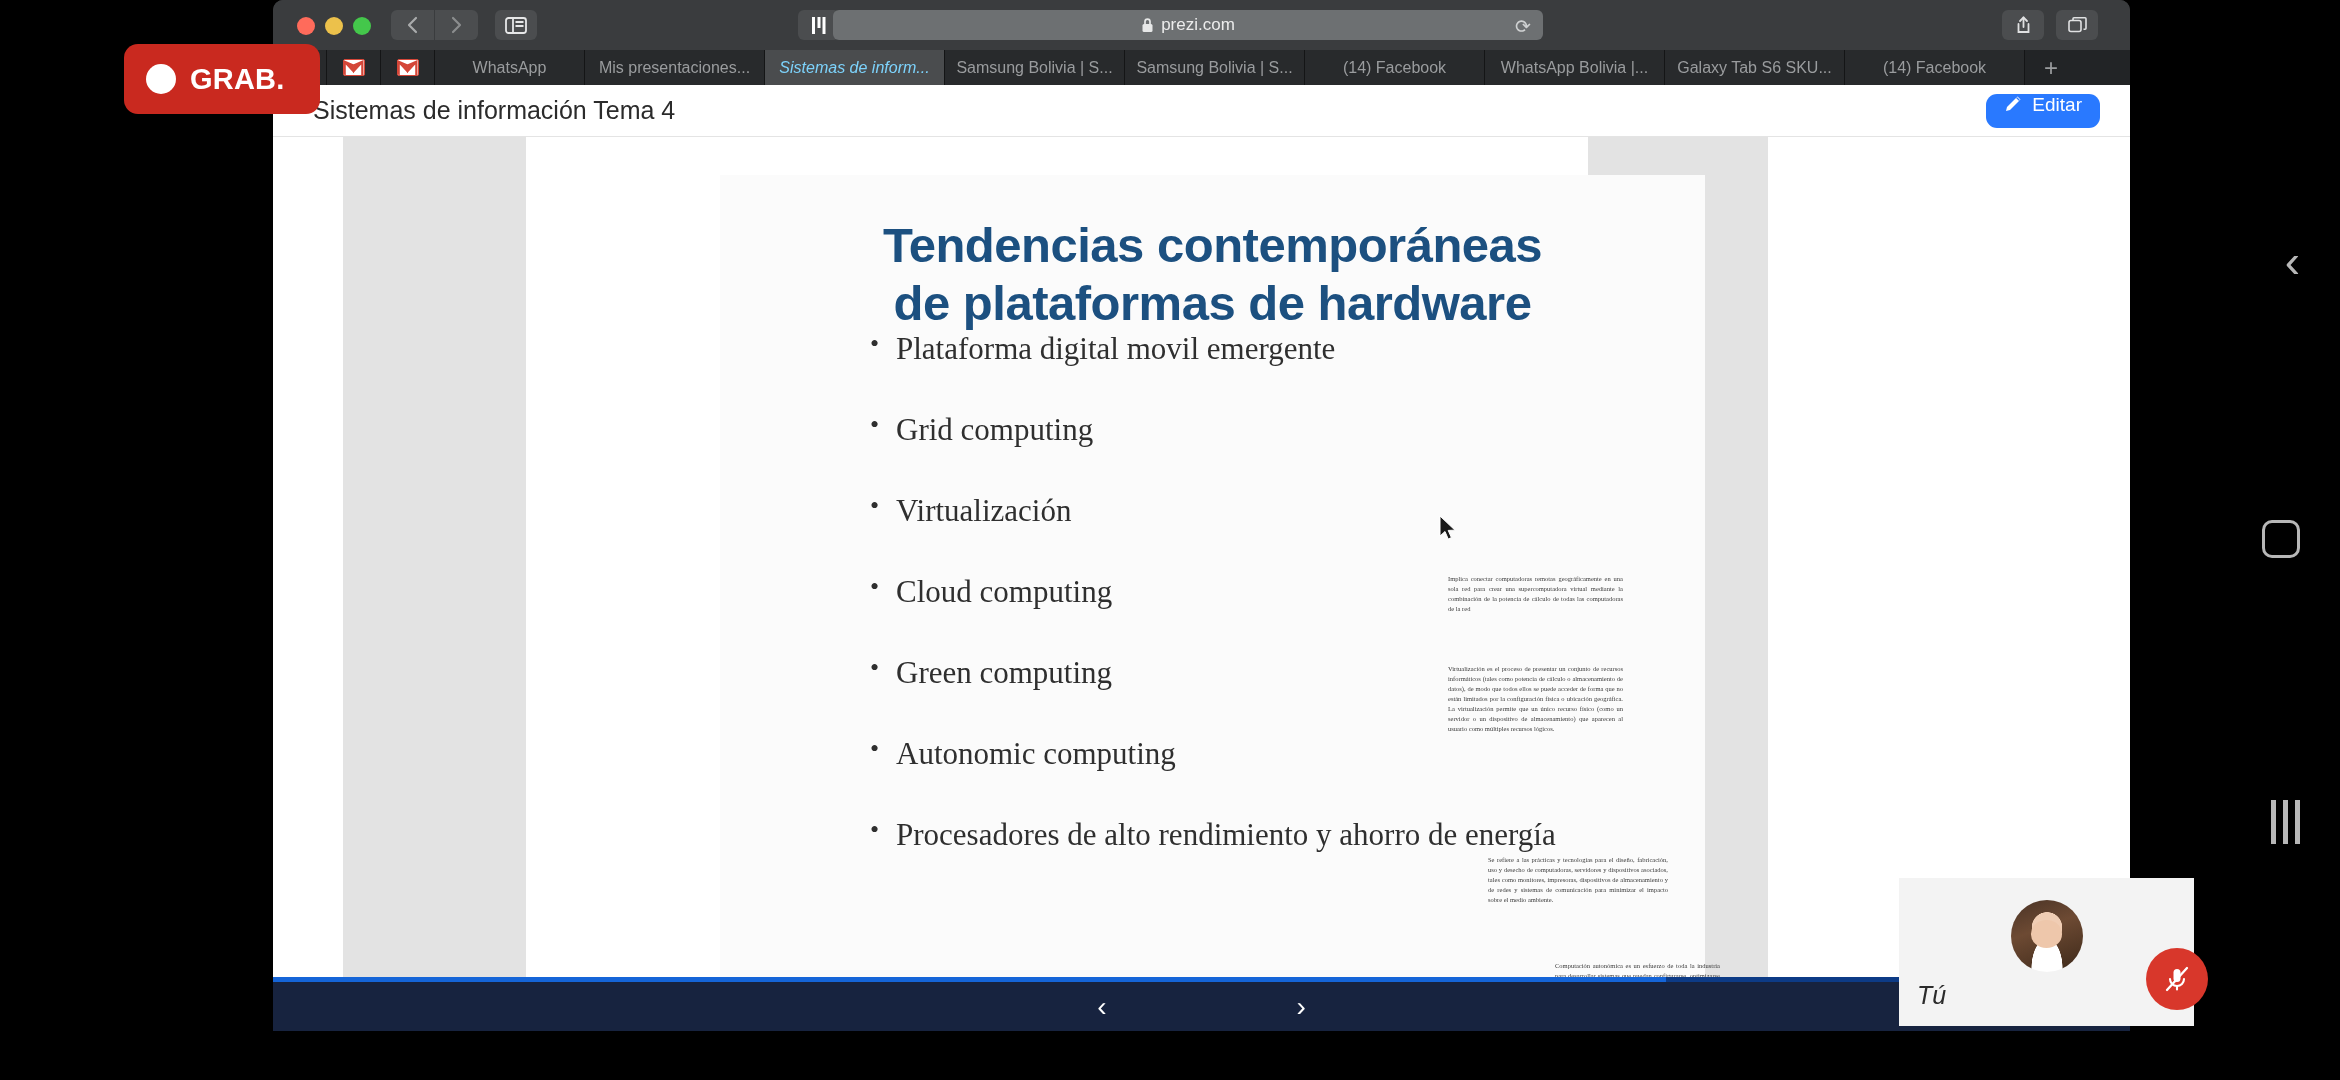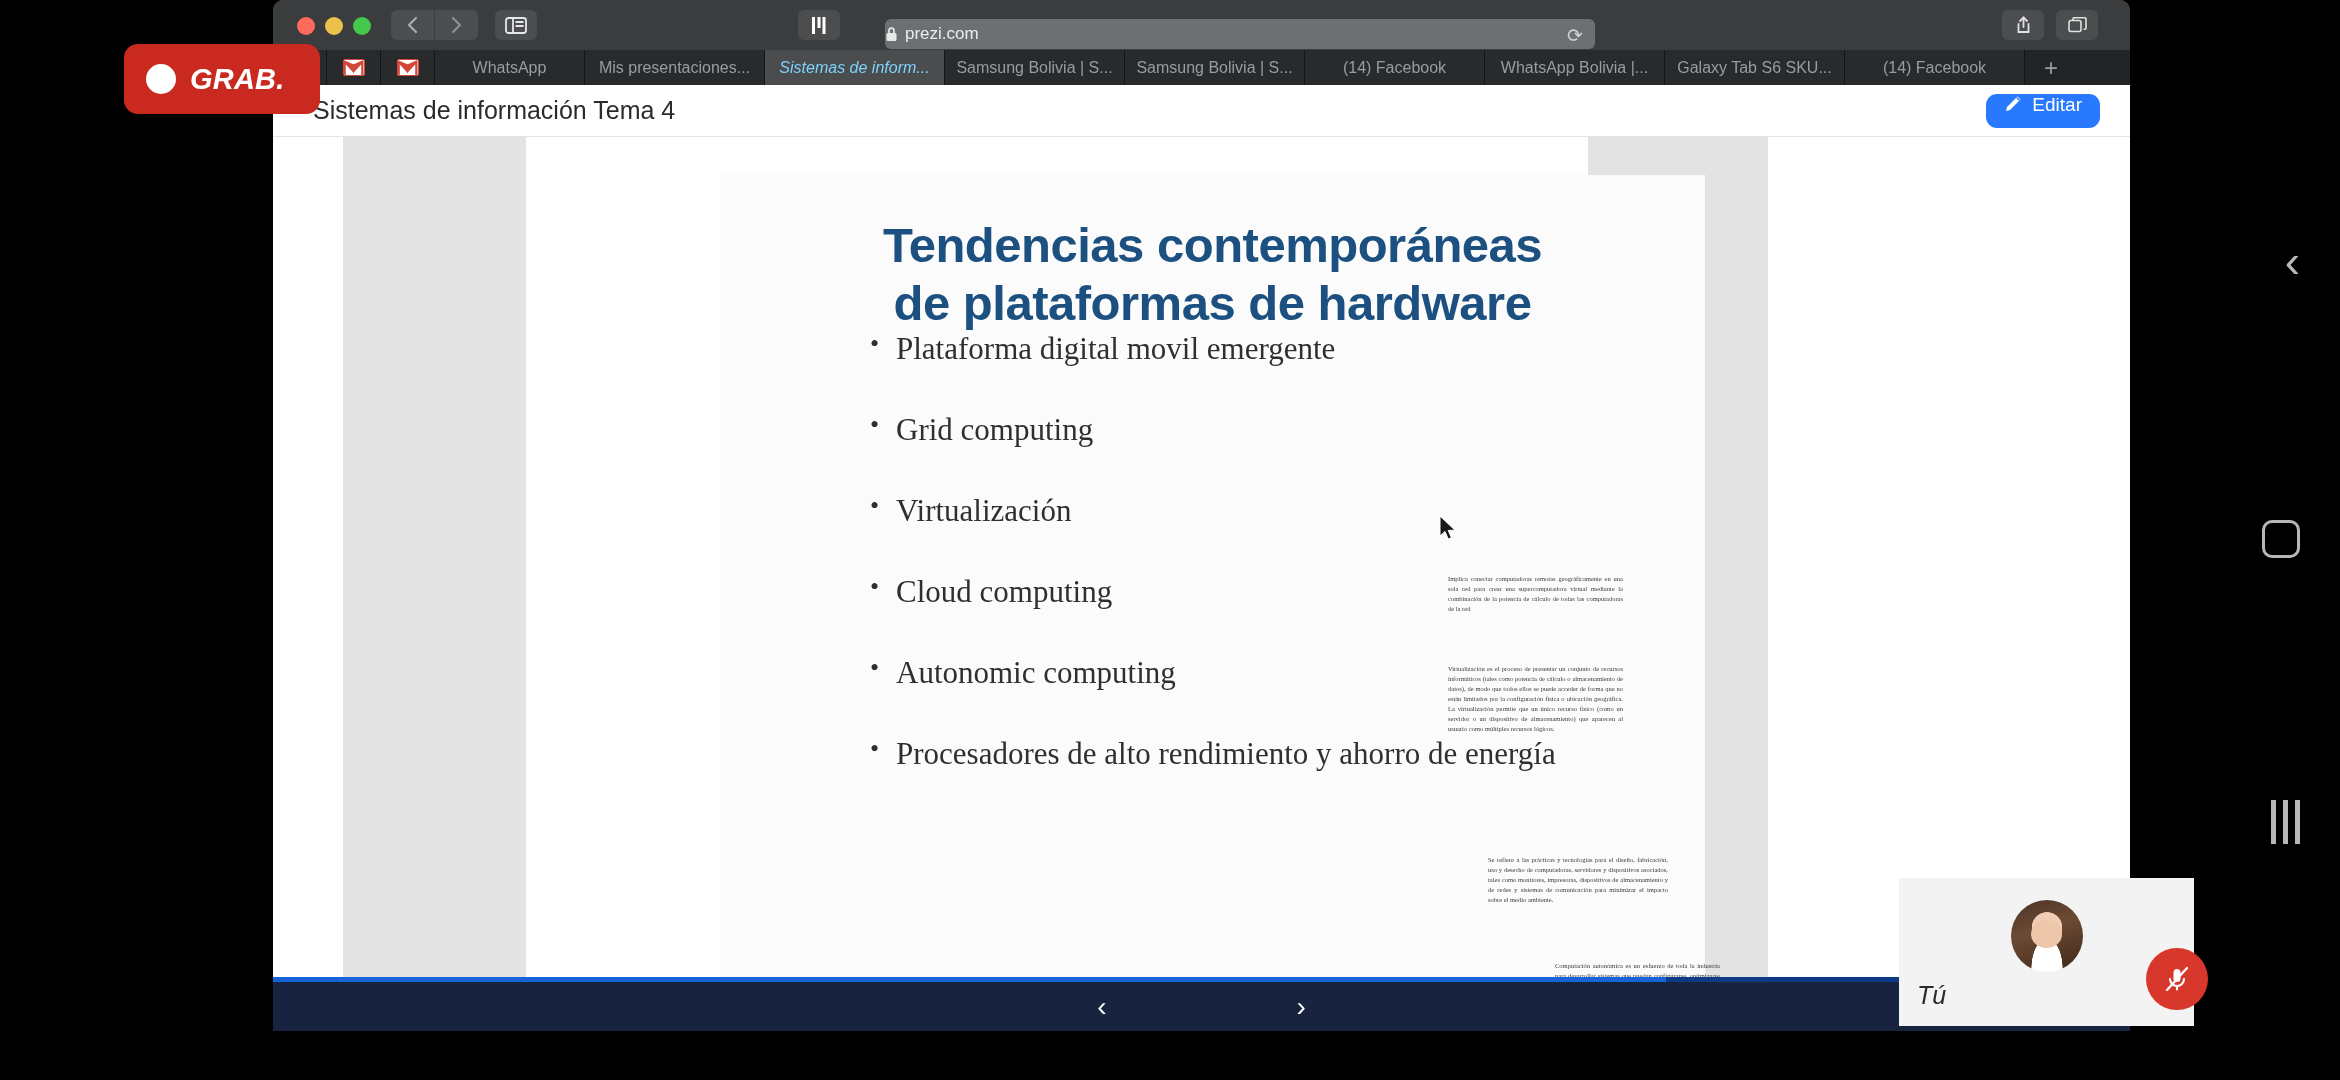--- a/index.html
+++ b/index.html
@@ -12,21 +12,21 @@
 
   
   #desktop { position: relative; width: 2340px; height: 1080px; background: #000; }
 
   
   #rec-badge {
     position: absolute; left: 124px; top: 44px;
     width: 196px; height: 70px;
     background: #c9291f; border-radius: 14px;
     display: flex; align-items: center; gap: 14px;
-    padding-left: 22px; z-index: 60; font-style: italic;
+    padding-left: 22px; z-index: 60;
   }
   #rec-dot { width: 30px; height: 30px; border-radius: 50%; background: #fff; flex: 0 0 auto; }
   #rec-label { color: #fff; font-size: 29px; font-weight: 700; letter-spacing: .2px; }
 
   
   #browser {
     position: absolute; left: 273px; top: 0; width: 1857px; height: 1031px;
     background: #3a3c3e; border-top-left-radius: 10px; border-top-right-radius: 10px;
     overflow: hidden;
   }
@@ -51,23 +51,23 @@
   #sidebar-btn {
     position: absolute; left: 222px; top: 10px; width: 42px; height: 30px;
     background: #4b4d4f; border-radius: 6px; display: flex; align-items: center; justify-content: center;
   }
   #reader-btn {
     position: absolute; left: 525px; top: 10px; width: 42px; height: 30px;
     background: #4b4d4f; border-radius: 6px; display: flex; align-items: center; justify-content: center;
   }
 
   #urlbar {
-    position: absolute; left: 612px; top: 10px; width: 710px; height: 30px;
+    position: absolute; left: 560px; top: 10px; width: 710px; height: 30px;
     background: #6d7072; border-radius: 6px;
-    display: flex; align-items: center; gap: 7px; margin-top: 9px;
+    display: flex; align-items: center; justify-content: center; gap: 7px;
   }
   #url-text { color: #ececec; font-size: 17px; }
   #reload-btn { position: absolute; right: 12px; top: 5px; color: #cfd1d2; font-size: 19px; }
 
   #share-btn, #tabs-btn {
     position: absolute; top: 10px; width: 42px; height: 30px;
     background: #4b4d4f; border-radius: 6px; display: flex; align-items: center; justify-content: center;
   }
   #share-btn { right: 86px; }
   #tabs-btn  { right: 32px; }
@@ -330,20 +330,21 @@
       <div id="slide">
         <div id="slide-title">
           <div>Tendencias contemporáneas</div>
           <div>de plataformas de hardware</div>
         </div>
         <div id="bullets">
           <div class="bullet">Plataforma digital movil emergente</div>
           <div class="bullet">Grid computing</div>
           <div class="bullet">Virtualización</div>
           <div class="bullet">Cloud computing</div>
+          <div class="bullet">Green computing</div>
           <div class="bullet">Autonomic computing</div>
           <div class="bullet">Procesadores de alto rendimiento y ahorro de energía</div>
         </div>
       </div>
 
       <div class="note" id="note-grid">Implica conectar computadoras remotas geográficamente en una sola red para crear una supercomputadora virtual mediante la combinación de la potencia de cálculo de todas las computadoras de la red</div>
       <div class="note" id="note-virt">Virtualización es el proceso de presentar un conjunto de recursos informáticos (tales como potencia de cálculo o almacenamiento de datos), de modo que todos ellos se puede acceder de forma que no están limitados por la configuración física o ubicación geográfica. La virtualización permite que un único recurso físico (como un servidor o un dispositivo de almacenamiento) que aparecen al usuario como múltiples recursos lógicos.</div>
       <div class="note" id="note-green">Se refiere a las prácticas y tecnologías para el diseño, fabricación, uso y desecho de computadoras, servidores y dispositivos asociados, tales como monitores, impresoras, dispositivos de almacenamiento y de redes y sistemas de comunicación para minimizar el impacto sobre el medio ambiente.</div>
       <div class="note" id="note-auto">Computación autonómica es un esfuerzo de toda la industria para desarrollar sistemas que puedan configurarse, optimizarse y afinar ellos mismos, recuperarse a sí mismos cuando sufren desperfectos y protegerse de intrusos y autodestruirse.</div>
 

